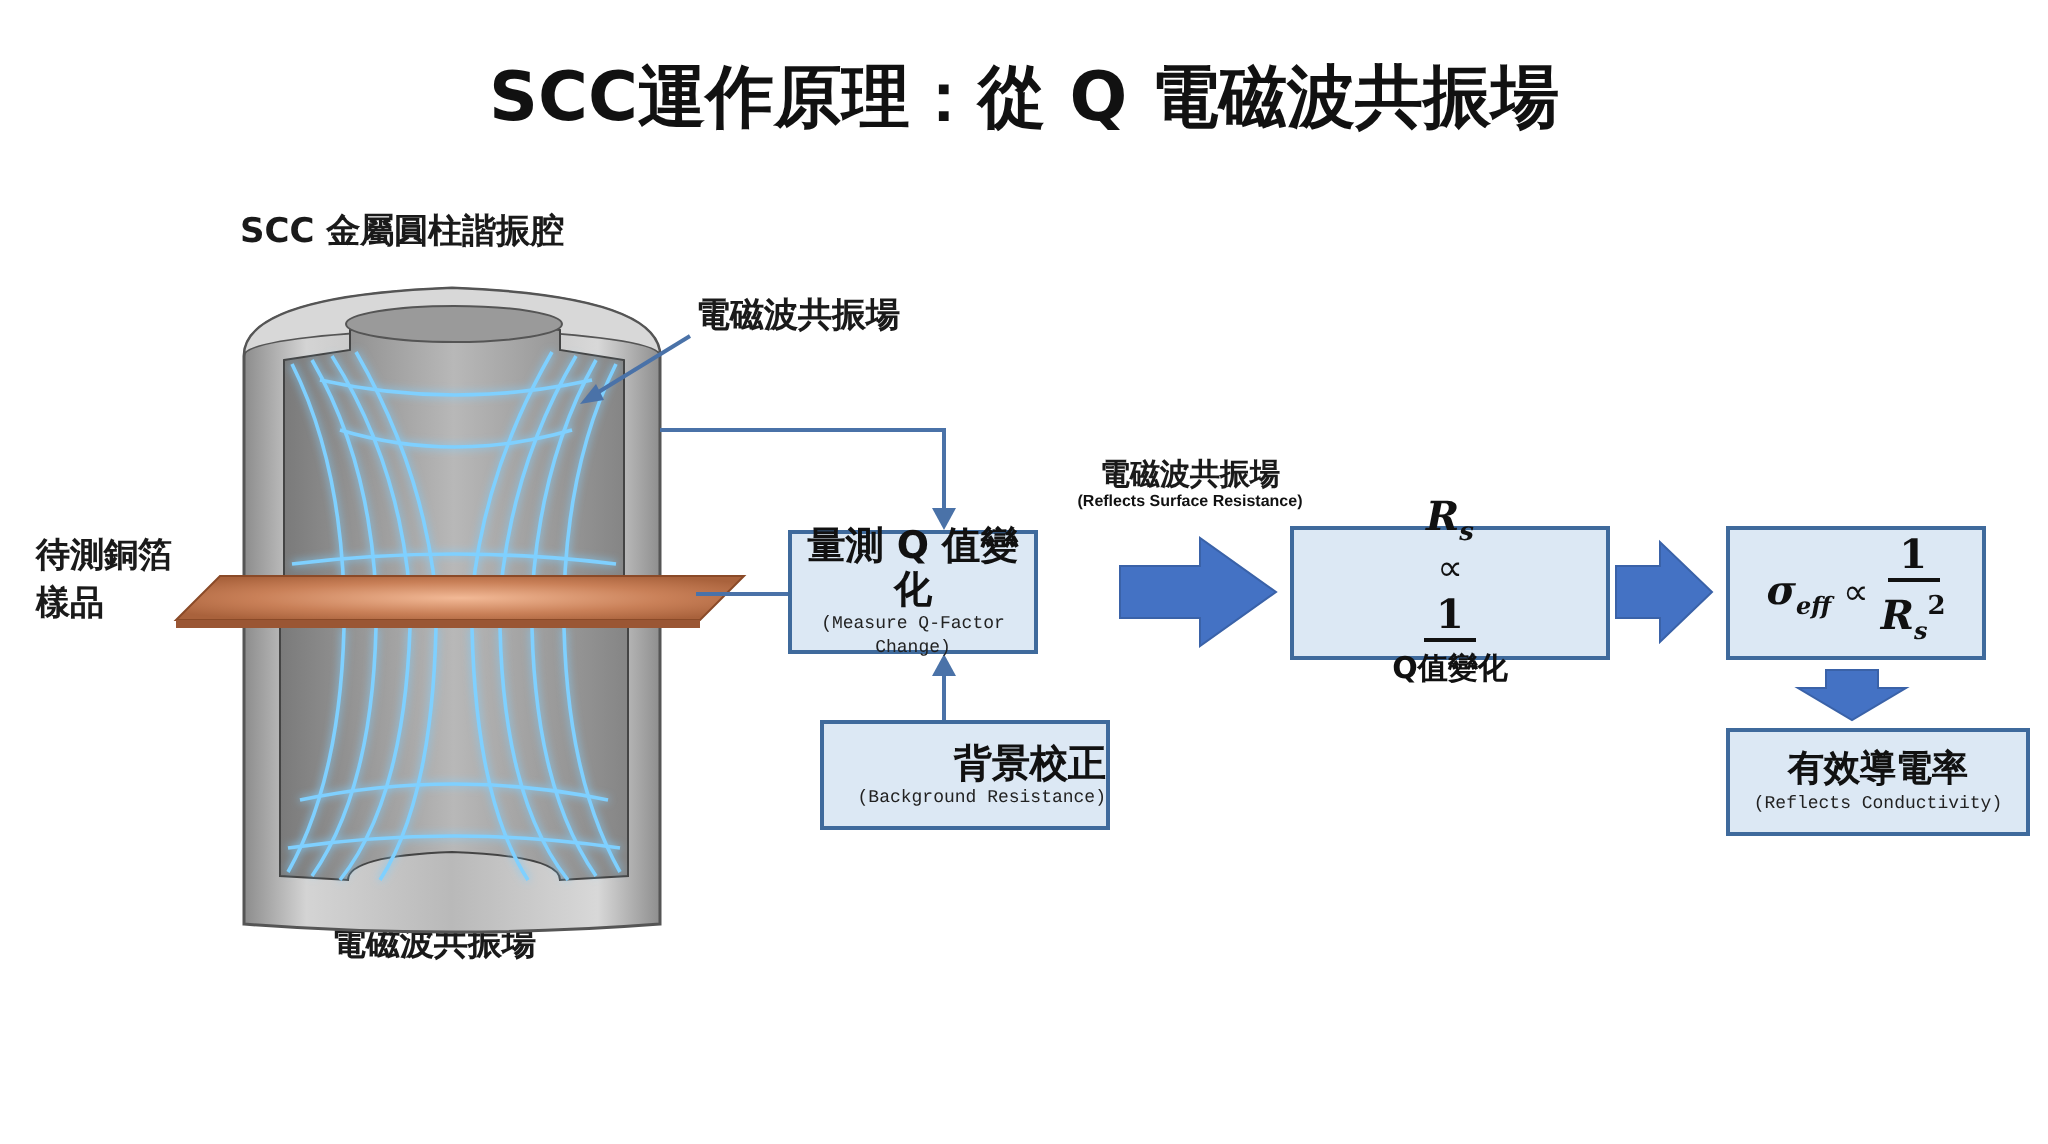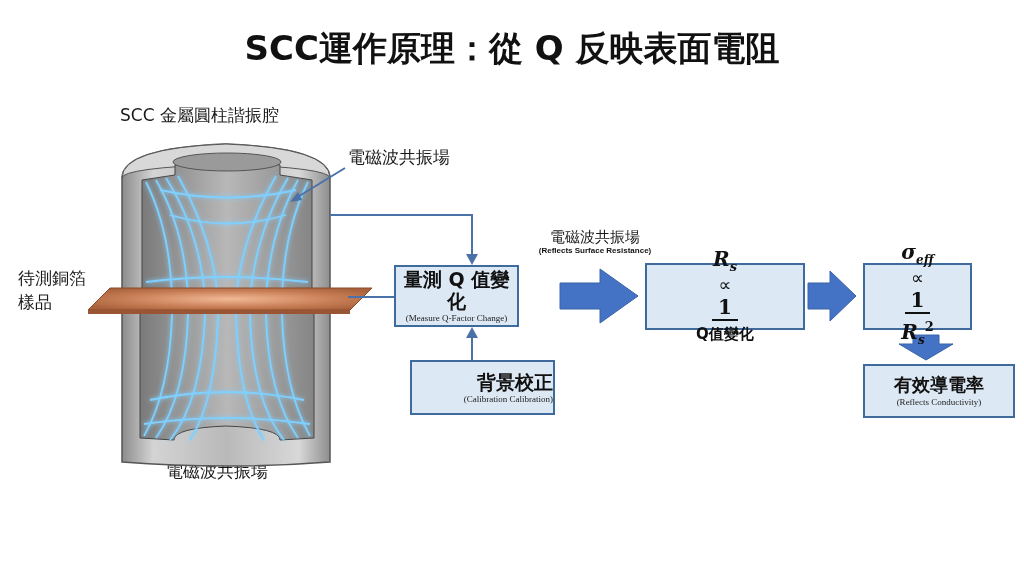--- a/index.html
+++ b/index.html
@@ -5,34 +5,34 @@
   html, body { margin: 0; padding: 0; }
   body {
     width: 1024px; height: 572px; background: #ffffff; position: relative; overflow: hidden;
     font-family: "DejaVu Sans", "Liberation Sans", sans-serif; color: #111;
   }
   .abs { position: absolute; }
   .title {
     left: 0; width: 1024px; top: 26px; text-align: center;
     font-size: 34px; font-weight: bold; letter-spacing: 0px; color: #111;
   }
-  .label-bold { font-weight: normal; color: #1a1a1a; }
+  .label-bold { font-weight: bold; color: #1a1a1a; }
   .box {
     background: #dce8f4; border: 2px solid #3f6a9c; box-sizing: border-box;
     text-align: center; display: flex; flex-direction: column; justify-content: center; align-items: center;
   }
   .box .main { font-weight: bold; font-size: 19px; line-height: 22px; color: #111; }
-  .box .sub { font-size: 9px; line-height: 12px; color: #222; font-family: Liberation Serif, serif; }
+  .box .sub { font-size: 9px; line-height: 12px; color: #222; font-family: Liberation Mono, monospace; }
   .formula { font-family: "DejaVu Serif", "Liberation Serif", serif; font-weight: bold; font-style: italic; color: #111; }
   svg { overflow: visible; }
 </style>
 </head>
 <body>
 
-<div class="abs title">SCC運作原理：從 Q 反映表面電阻</div>
+<div class="abs title">SCC運作原理：從 Q 電磁波共振場</div>
 
 <div class="abs label-bold" style="left:120px; top:104px; font-size:17px;">SCC 金屬圓柱諧振腔</div>
 
 <div class="abs label-bold" style="left:348px; top:146px; font-size:17px;">電磁波共振場</div>
 
 <div class="abs label-bold" style="left:18px; top:266px; font-size:17px; line-height:24px; width:86px;">
   <div>待測銅箔</div>
   <div>樣品</div>
 </div>
 
@@ -133,38 +133,38 @@
   <polygon points="913,335 939,335 939,344 953,344 926,360 899,344 913,344" fill="#4472c4" stroke="#3a62a8" stroke-width="1"></polygon>
 </svg>
 
 <div class="abs box" style="left:394px; top:265px; width:125px; height:62px;">
   <div class="main">量測 Q 值變化</div>
   <div class="sub">(Measure Q-Factor Change)</div>
 </div>
 
 <div class="abs box" style="left:410px; top:360px; width:145px; height:55px;align-items:flex-end;">
   <div class="main">背景校正</div>
-  <div class="sub">(Calibration Calibration)</div>
+  <div class="sub">(Background Resistance)</div>
 </div>
 
 <div class="abs" style="left:520px; top:228px; width:150px; text-align:center;">
   <div class="label-bold" style="font-size:15px; line-height:18px;">電磁波共振場</div>
   <div style="font-size:8px; line-height:10px; font-weight:bold; font-family:'Liberation Sans', sans-serif;">(Reflects Surface Resistance)</div>
 </div>
 
 <div class="abs box" style="left:645px; top:263px; width:160px; height:67px; flex-direction:column;">
   <span class="formula" style="font-size:20px;"><span>R</span><sub style="font-size:13px;">s</sub></span>
   <span style="font-size:18px; margin:0 8px;">∝</span>
   <span style="display:inline-flex; flex-direction:column; align-items:center;">
     <span class="formula" style="font-style:normal; font-size:20px; line-height:24px; border-bottom:2px solid #111; padding:0 6px;">1</span>
     <span style="font-weight:bold; font-size:15px; line-height:26px;">Q值變化</span>
   </span>
 </div>
 
-<div class="abs box" style="left:863px; top:263px; width:109px; height:67px; flex-direction:column;">
+<div class="abs box" style="left:863px; top:263px; width:130px; height:67px; flex-direction:row;">
   <span class="formula" style="font-size:20px;"><span>σ</span><sub style="font-size:12px;">eff</sub></span>
   <span style="font-size:18px; margin:0 6px;">∝</span>
   <span style="display:inline-flex; flex-direction:column; align-items:center;">
     <span class="formula" style="font-style:normal; font-size:20px; line-height:24px; border-bottom:2px solid #111; padding:0 6px;">1</span>
     <span class="formula" style="font-size:20px; line-height:26px;"><span>R</span><sub style="font-size:12px;">s</sub><sup style="font-size:13px; font-style:normal;">2</sup></span>
   </span>
 </div>
 
 <div class="abs box" style="left:863px; top:364px; width:152px; height:54px;">
   <div class="main" style="font-size:18px;">有效導電率</div>

